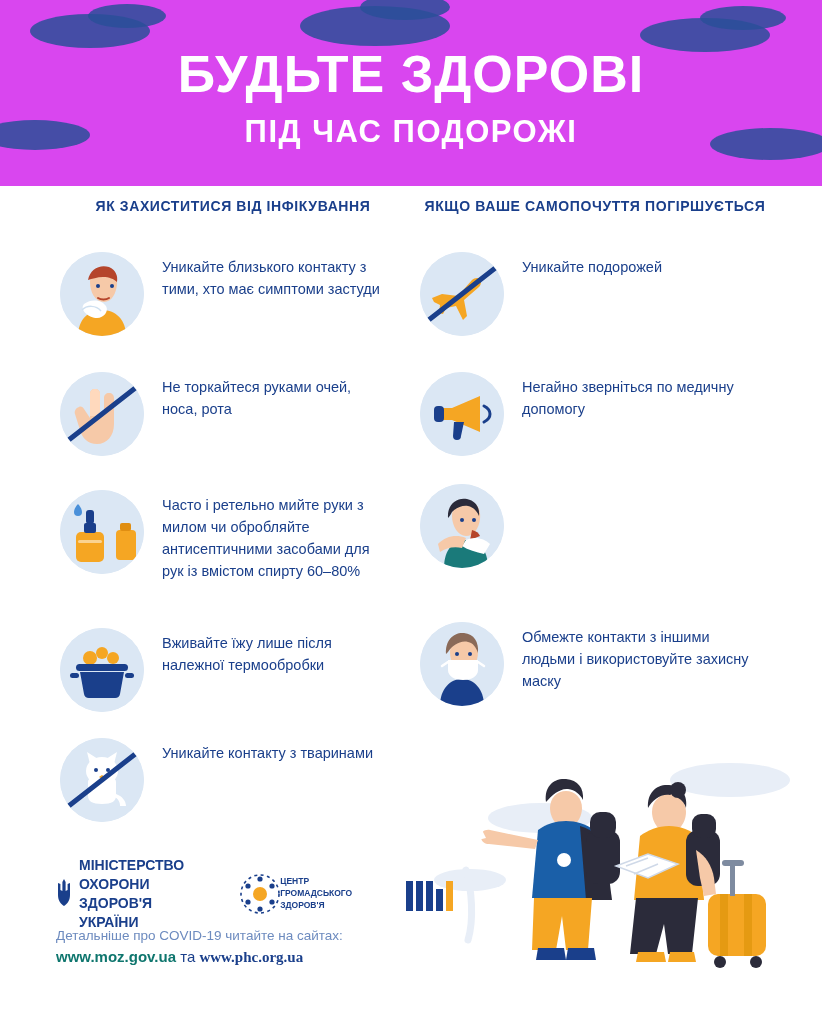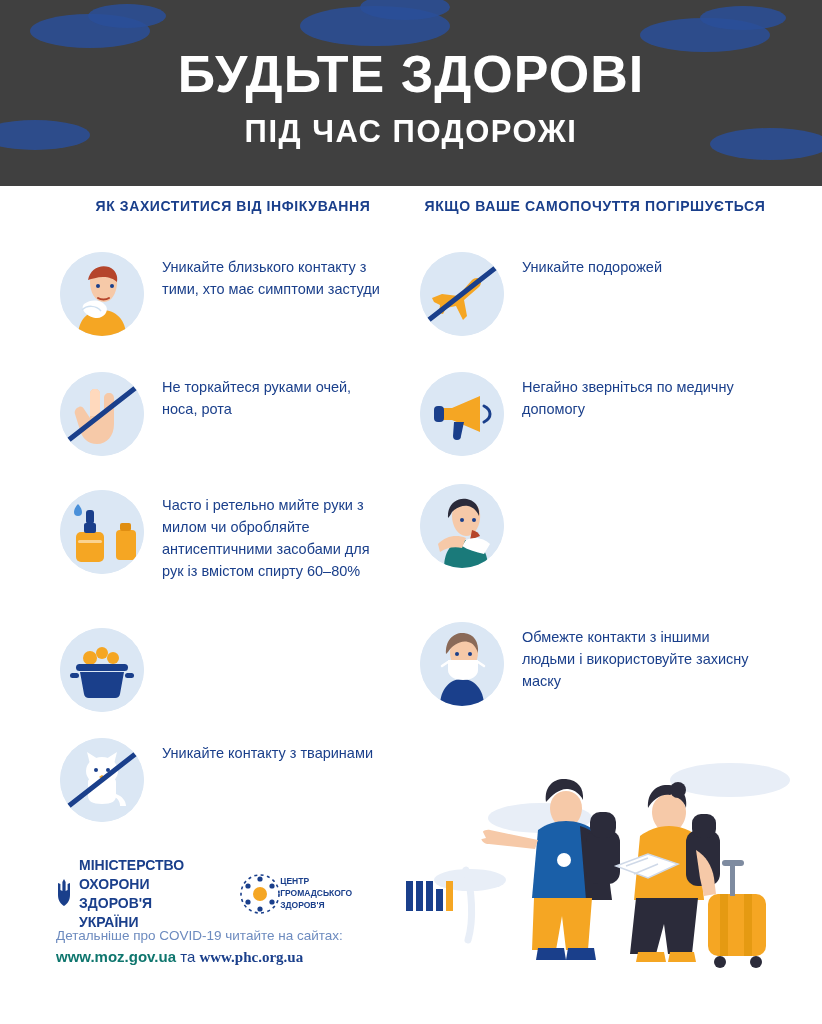--- a/index.html
+++ b/index.html
@@ -13,21 +13,21 @@
     position: relative;
     width: 822px; height: 1024px;
     background: #ffffff;
     overflow: hidden;
   }
 
   
   .header {
     position: relative;
     width: 822px; height: 186px;
-    background: #404040;
+    background: #d946ef;
     overflow: hidden;
   }
   .cloud {
     position: absolute;
     background: #2a4f99;
     border-radius: 50%;
     opacity: .85;
   }
   .header h1 {
     position: relative;
@@ -228,20 +228,21 @@
         <circle cx="42" cy="42" r="42" fill="#dbe7f4"></circle>
         <circle cx="30" cy="30" r="7" fill="#f5a623"></circle>
         <circle cx="42" cy="25" r="6" fill="#f5a623"></circle>
         <circle cx="53" cy="30" r="6" fill="#f5a623"></circle>
         <rect x="16" y="36" width="52" height="7" rx="3.5" fill="#1a3f8b"></rect>
         <path d="M20 44h44l-4 22a5 5 0 0 1-5 4H29a5 5 0 0 1-5-4z" fill="#1a3f8b"></path>
         <rect x="10" y="45" width="9" height="5" rx="2.5" fill="#1a3f8b"></rect>
         <rect x="65" y="45" width="9" height="5" rx="2.5" fill="#1a3f8b"></rect>
       </svg>
     </div>
+    <div class="item-text">Вживайте їжу лише після належної термообробки</div>
   </div>
 
   <div class="item narrow" style="left:60px; top:738px;">
     <div class="icon-circle">
       <svg viewBox="0 0 84 84" width="84" height="84" aria-hidden="true">
         <circle cx="42" cy="42" r="42" fill="#dbe7f4"></circle>
         <path d="M30 26l-3-12 11 7zM54 26l3-12-11 7z" fill="#ffffff"></path>
         <ellipse cx="42" cy="33" rx="16" ry="14" fill="#ffffff"></ellipse>
         <path d="M28 44c0-4 5-6 14-6s14 2 14 6v14c0 5-4 8-14 8s-14-3-14-8z" fill="#ffffff"></path>
         <path d="M56 56c6 2 10 7 10 12h-6c0-4-2-8-6-9z" fill="#ffffff"></path>

